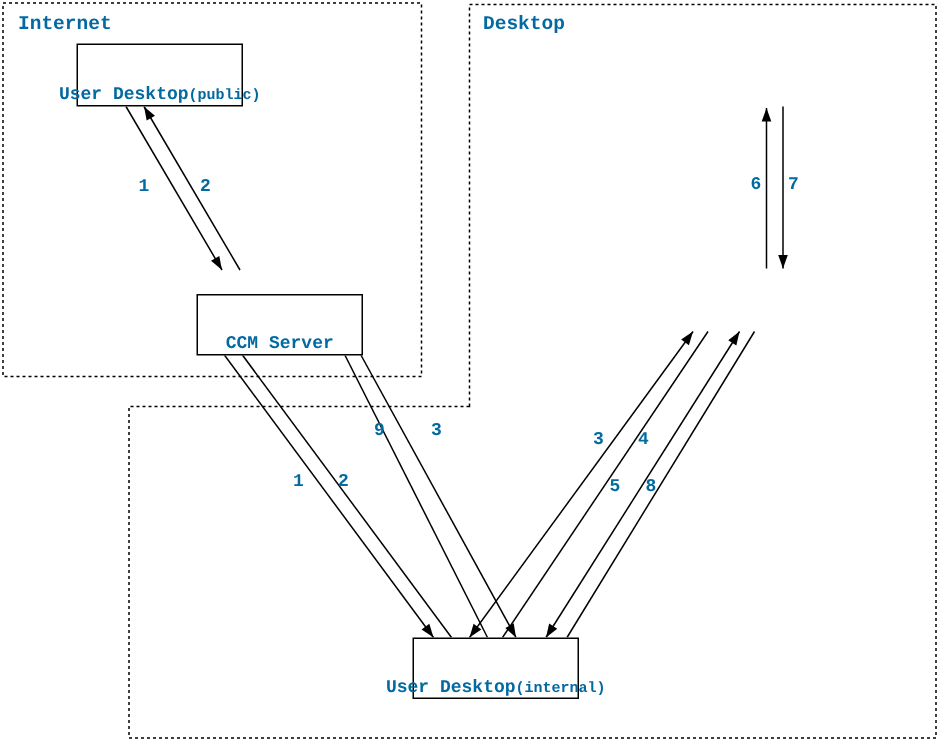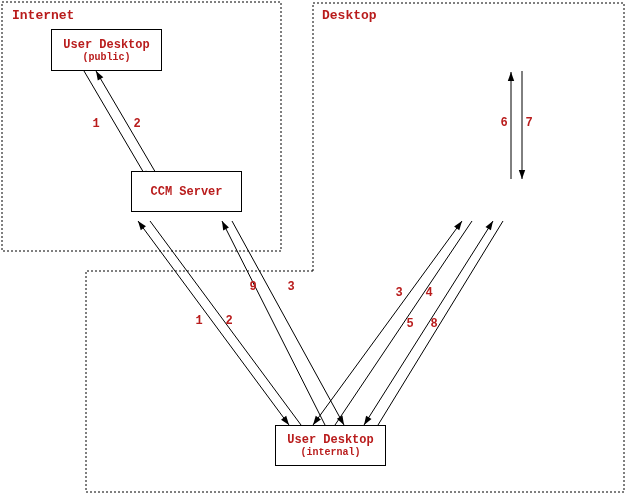--- a/index.html
+++ b/index.html
@@ -1,21 +1,21 @@
 <!DOCTYPE html>
 <html><head>
 <meta charset="utf-8">
 <style>
   html,body{margin:0;padding:0;background:#ffffff;}
   #canvas{position:relative;width:627px;height:497px;background:#ffffff;overflow:hidden;
-          font-family:"Liberation Mono","DejaVu Sans Mono",monospace;color:#b91c1c;}
+          font-family:"Liberation Mono","DejaVu Sans Mono",monospace;color:#0369a1;}
   #diagram-svg{position:absolute;left:0;top:0;z-index:1;}
   .zone-label{position:absolute;z-index:3;font-size:13px;font-weight:bold;white-space:nowrap;}
   .node{position:absolute;z-index:2;box-sizing:border-box;border:1px solid #000;background:#fff;
-        display:flex;flex-direction:column;align-items:center;justify-content:center;}
+        display:flex;flex-direction:row;align-items:flex-end;justify-content:center;}
   .node .title{font-size:12px;font-weight:bold;white-space:nowrap;line-height:14px;}
   .node .subtitle{font-size:10px;font-weight:bold;white-space:nowrap;line-height:11px;}
   .edge-label{position:absolute;z-index:3;font-size:12px;font-weight:bold;white-space:nowrap;
               transform:translate(-50%,-50%);}
 </style>
 </head>
 <body>
 
 <div id="canvas">
 
@@ -49,21 +49,21 @@
     </svg>
 
   <span class="zone-label" style="left:12px;top:8px">Internet</span>
   <span class="zone-label" style="left:322px;top:8px">Desktop</span>
 
   <div class="node" style="left:51px;top:29px;width:111px;height:42px">
     <span class="title">User Desktop</span>
     <span class="subtitle">(public)</span>
   </div>
 
-  <div class="node" style="left:131px;top:171px;width:111px;height:41px">
+  <div class="node" style="left:131px;top:196px;width:111px;height:41px">
     <span class="title">CCM Server</span>
   </div>
 
 
 
   <div class="node" style="left:275px;top:425px;width:111px;height:41px">
     <span class="title">User Desktop</span>
     <span class="subtitle">(internal)</span>
   </div>
 

